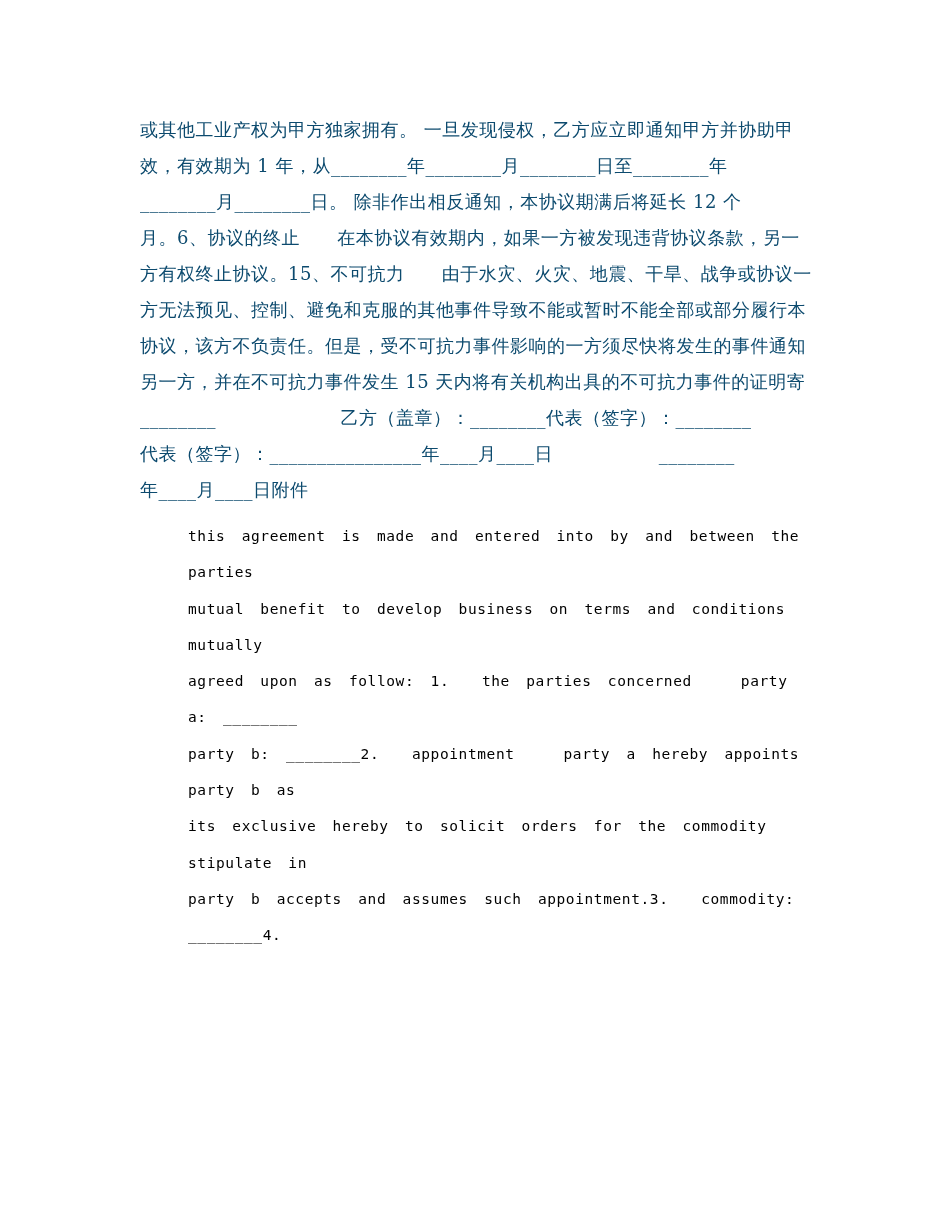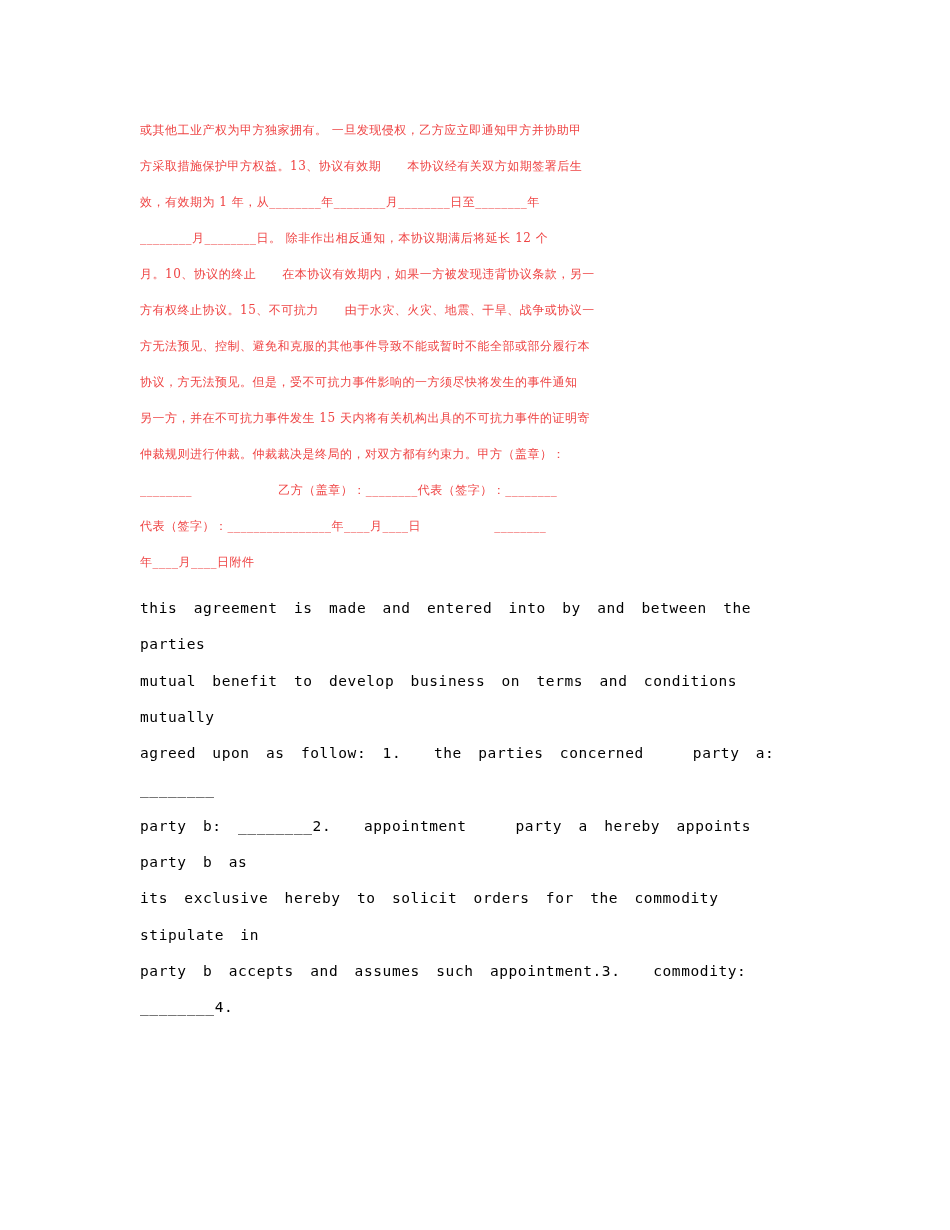--- a/index.html
+++ b/index.html
@@ -15,55 +15,54 @@
   .doc-page {
     box-sizing: border-box;
     width: 950px;
     min-height: 1230px;
     padding: 112px 138px 40px 140px;
     background: #ffffff;
     color: #000000;
   }
   .cn-line {
     font-family: "DejaVu Serif", "Liberation Serif", serif;
-    font-size: 12px;
+    font-size: 18px;
     line-height: 36px;
     letter-spacing: 0.5px;
     white-space: pre-wrap;
-    color: #ef4444;
+    color: #0c4a6e;
   }
   .en-block {
     margin-top: 10px;
   }
   .en-line {
     font-family: "DejaVu Sans Mono", "Liberation Mono", monospace;
     font-size: 14.5px;
     line-height: 36.3px;
     letter-spacing: 0.6px;
     word-spacing: 7px;
     white-space: pre-wrap;
     color: #000000;
+    margin-left: 48px;
   }
 </style>
 </head>
 <body>
 
 <div class="doc-page">
 
   <div class="cn-block">
     <div class="cn-line">或其他工业产权为甲方独家拥有。 一旦发现侵权，乙方应立即通知甲方并协助甲</div>
-    <div class="cn-line">方采取措施保护甲方权益。13、协议有效期      本协议经有关双方如期签署后生</div>
     <div class="cn-line">效，有效期为 1 年，从________年________月________日至________年</div>
     <div class="cn-line">________月________日。 除非作出相反通知，本协议期满后将延长 12 个</div>
-    <div class="cn-line">月。10、协议的终止      在本协议有效期内，如果一方被发现违背协议条款，另一</div>
+    <div class="cn-line">月。6、协议的终止      在本协议有效期内，如果一方被发现违背协议条款，另一</div>
     <div class="cn-line">方有权终止协议。15、不可抗力      由于水灾、火灾、地震、干旱、战争或协议一</div>
     <div class="cn-line">方无法预见、控制、避免和克服的其他事件导致不能或暂时不能全部或部分履行本</div>
-    <div class="cn-line">协议，方无法预见。但是，受不可抗力事件影响的一方须尽快将发生的事件通知</div>
+    <div class="cn-line">协议，该方不负责任。但是，受不可抗力事件影响的一方须尽快将发生的事件通知</div>
     <div class="cn-line">另一方，并在不可抗力事件发生 15 天内将有关机构出具的不可抗力事件的证明寄</div>
-    <div class="cn-line">仲裁规则进行仲裁。仲裁裁决是终局的，对双方都有约束力。甲方（盖章）：</div>
     <div class="cn-line">________                    乙方（盖章）：________代表（签字）：________</div>
     <div class="cn-line">代表（签字）：________________年____月____日                 ________</div>
     <div class="cn-line">年____月____日附件</div>
   </div>
 
   <div class="en-block">
     <div class="en-line">this agreement is made and entered into by and between the parties</div>
     <div class="en-line">mutual benefit to develop business on terms and conditions mutually</div>
     <div class="en-line">agreed upon as follow: 1.  the parties concerned   party a: ________</div>
     <div class="en-line">party b: ________2.  appointment   party a hereby appoints party b as</div>

